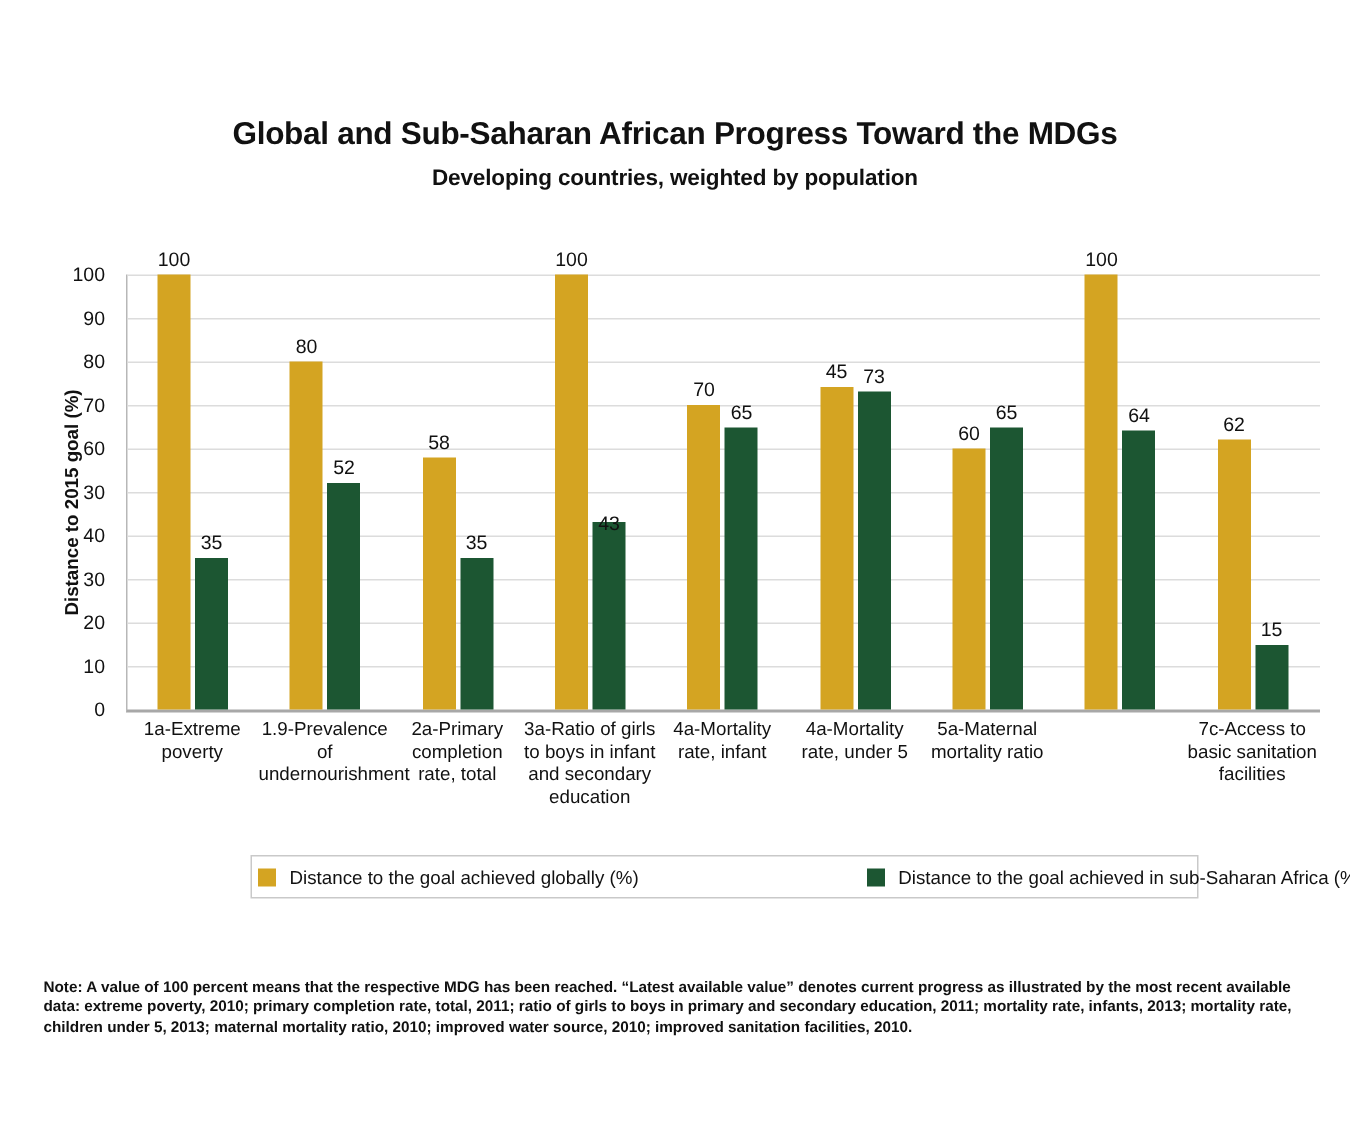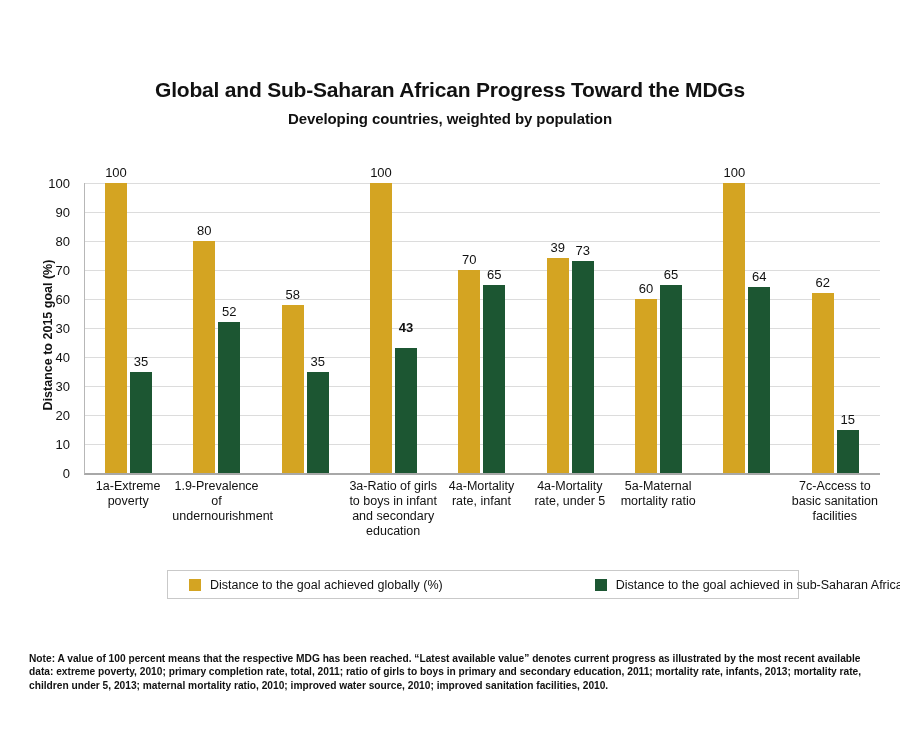--- a/index.html
+++ b/index.html
@@ -149,21 +149,21 @@
     border: 1px solid #c9c9c9;
     background: #ffffff;
     display: flex;
     align-items: center;
   }
   .legend-item {
     display: flex;
     align-items: center;
     white-space: nowrap;
   }
-  .legend-item.item-0 { margin-left: 21px; justify-content: center; }
+  .legend-item.item-0 { margin-left: 4px; justify-content: center; }
   .legend-item.item-1 { margin-left: 152px; }
   .legend-swatch {
     width: 12px;
     height: 12px;
     margin-right: 9px;
     flex: 0 0 auto;
   }
   .legend-label {
     font-size: 12.5px;
     color: #111111;
@@ -233,31 +233,31 @@
     <div class="bar-group" style="left: 176.667px; width: 88.3333px;">
       <div class="bar series-0" style="height: 168.2px; background: rgb(212, 164, 34);"></div>
       <div class="bar-value series-0" style="bottom: 171.2px;">58</div>
       <div class="bar series-1" style="height: 101.5px; background: rgb(28, 86, 50);"></div>
       <div class="bar-value series-1" style="bottom: 104.5px;">35</div>
     </div>
     <div class="bar-group" style="left: 265px; width: 88.3333px;">
       <div class="bar series-0" style="height: 290px; background: rgb(212, 164, 34);"></div>
       <div class="bar-value series-0" style="bottom: 293px;">100</div>
       <div class="bar series-1" style="height: 124.7px; background: rgb(28, 86, 50);"></div>
-      <div class="bar-value series-1" style="bottom: 138px; font-weight: bold;">43</div>
+      <div class="bar-value series-1" style="bottom: 117px;">43</div>
     </div>
     <div class="bar-group" style="left: 353.333px; width: 88.3333px;">
       <div class="bar series-0" style="height: 203px; background: rgb(212, 164, 34);"></div>
       <div class="bar-value series-0" style="bottom: 206px;">70</div>
       <div class="bar series-1" style="height: 188.5px; background: rgb(28, 86, 50);"></div>
       <div class="bar-value series-1" style="bottom: 191.5px;">65</div>
     </div>
     <div class="bar-group" style="left: 441.667px; width: 88.3333px;">
       <div class="bar series-0" style="height: 214.6px; background: rgb(212, 164, 34);"></div>
-      <div class="bar-value series-0" style="bottom: 217.6px;">39</div>
+      <div class="bar-value series-0" style="bottom: 217.6px;">45</div>
       <div class="bar series-1" style="height: 211.7px; background: rgb(28, 86, 50);"></div>
       <div class="bar-value series-1" style="bottom: 214.7px;">73</div>
     </div>
     <div class="bar-group" style="left: 530px; width: 88.3333px;">
       <div class="bar series-0" style="height: 174px; background: rgb(212, 164, 34);"></div>
       <div class="bar-value series-0" style="bottom: 177px;">60</div>
       <div class="bar series-1" style="height: 188.5px; background: rgb(28, 86, 50);"></div>
       <div class="bar-value series-1" style="bottom: 191.5px;">65</div>
     </div>
     <div class="bar-group" style="left: 618.333px; width: 88.3333px;">
@@ -270,20 +270,21 @@
       <div class="bar series-0" style="height: 179.8px; background: rgb(212, 164, 34);"></div>
       <div class="bar-value series-0" style="bottom: 182.8px;">62</div>
       <div class="bar series-1" style="height: 43.5px; background: rgb(28, 86, 50);"></div>
       <div class="bar-value series-1" style="bottom: 46.5px;">15</div>
     </div>
   </div>
 
 <div id="x-labels">
     <div class="x-label" style="left: 0px; width: 88.3333px;">1a-Extreme poverty</div>
     <div class="x-label" style="left: 88.3333px; width: 88.3333px;">1.9-Prevalence of undernourishment</div>
+    <div class="x-label" style="left: 176.667px; width: 88.3333px;">2a-Primary completion rate, total</div>
     <div class="x-label" style="left: 265px; width: 88.3333px;">3a-Ratio of girls to boys in infant and secondary education</div>
     <div class="x-label" style="left: 353.333px; width: 88.3333px;">4a-Mortality rate, infant</div>
     <div class="x-label" style="left: 441.667px; width: 88.3333px;">4a-Mortality rate, under 5</div>
     <div class="x-label" style="left: 530px; width: 88.3333px;">5a-Maternal mortality ratio</div>
     <div class="x-label" style="left: 706.667px; width: 88.3333px;">7c-Access to basic sanitation facilities</div>
   </div>
 
 <div id="legend">
     <div class="legend-item item-0">
       <span class="legend-swatch" style="background: rgb(212, 164, 34);"></span>

